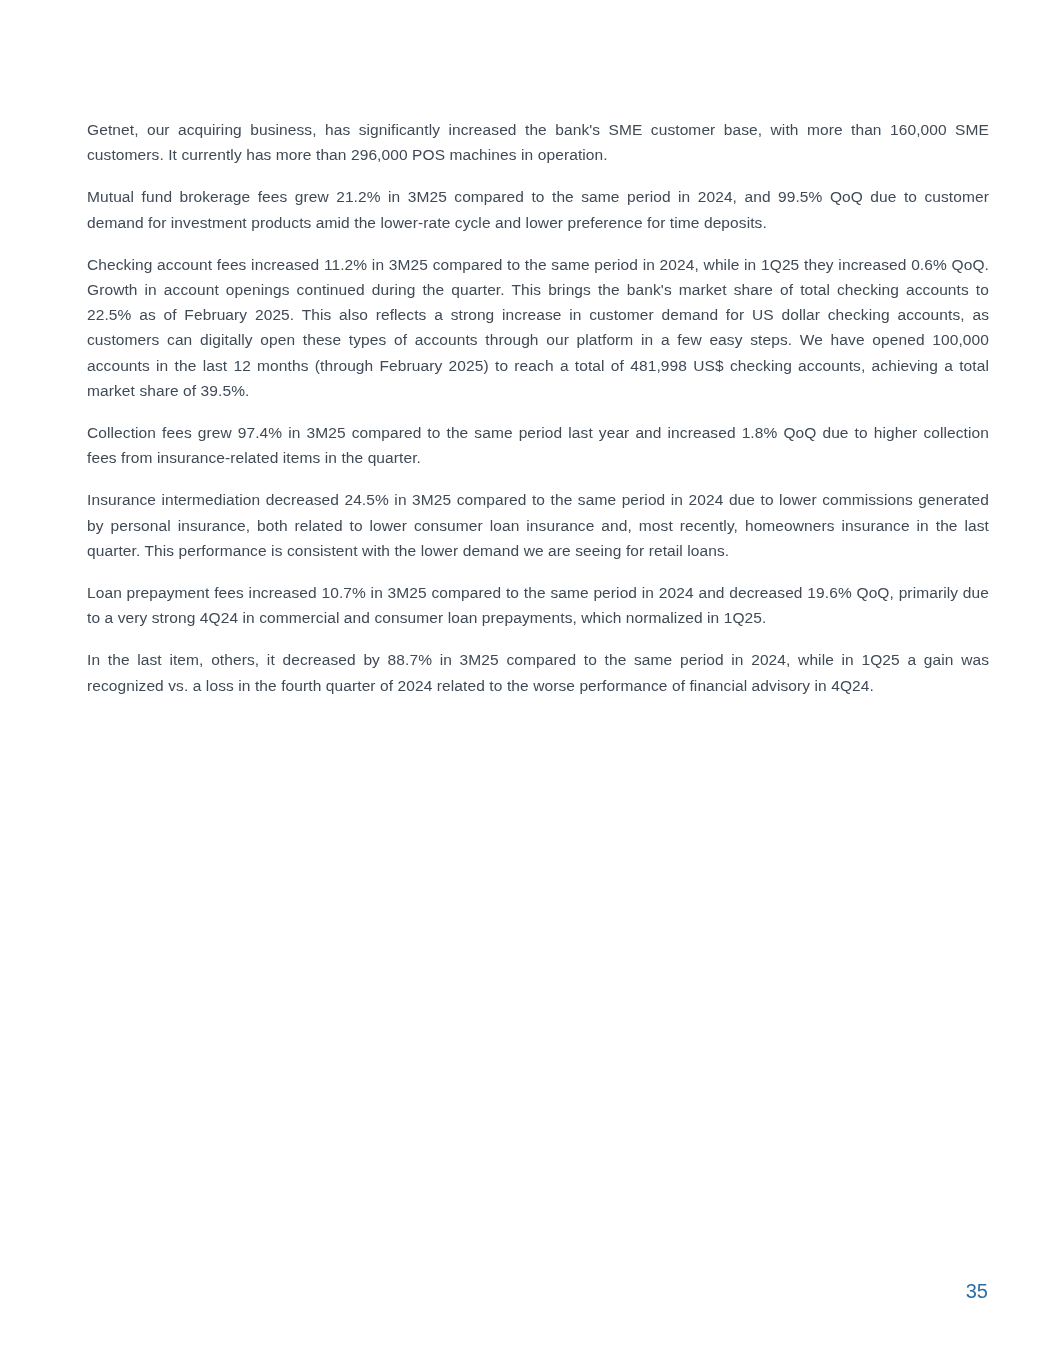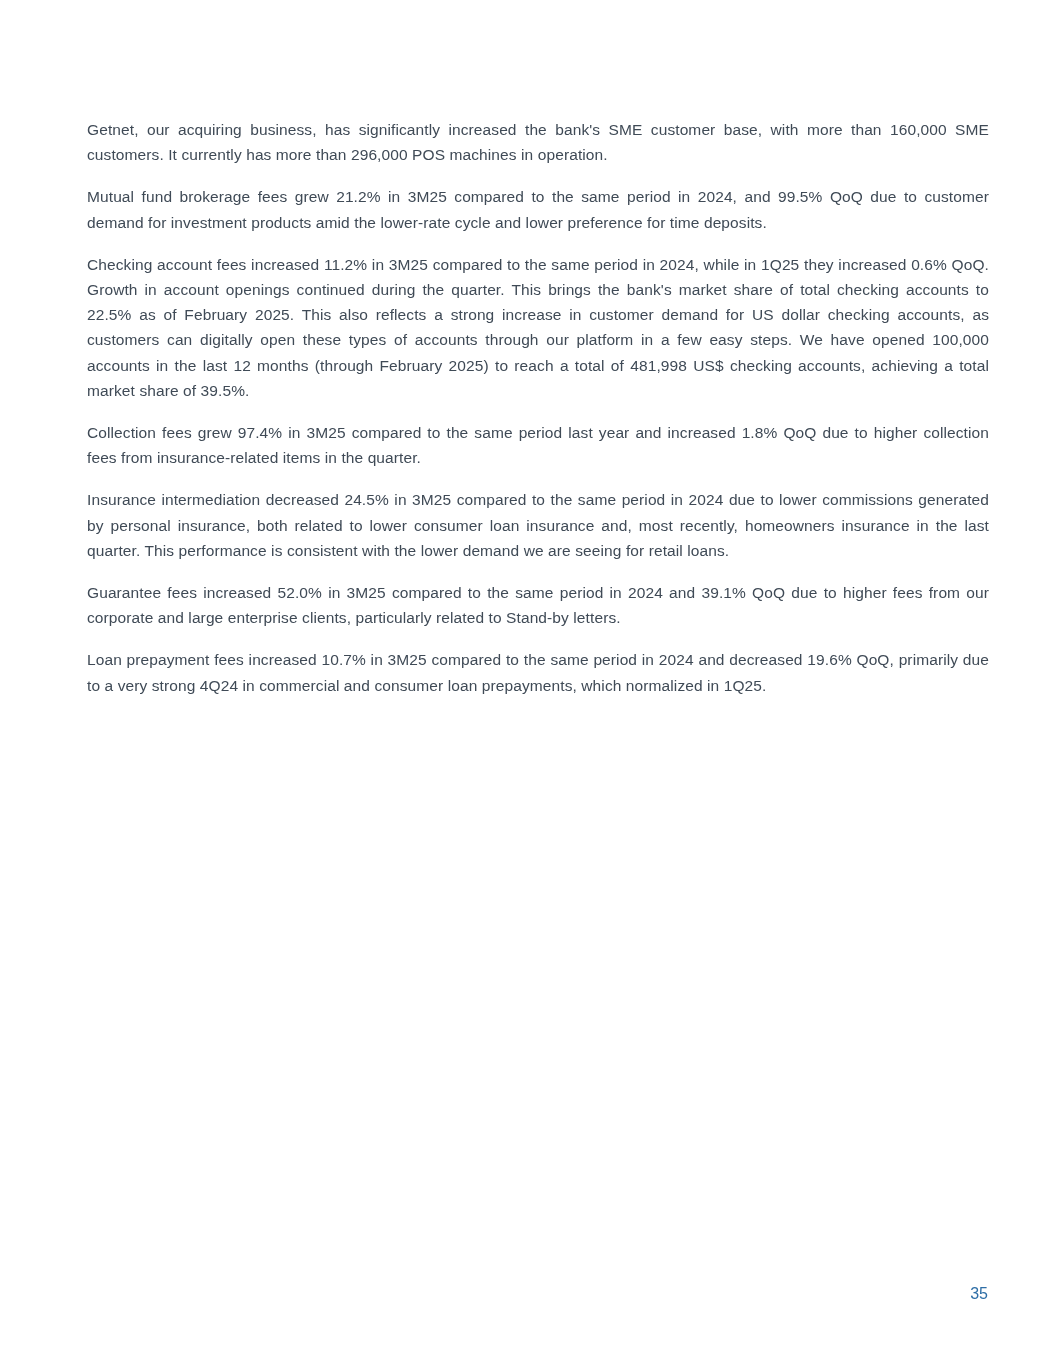--- a/index.html
+++ b/index.html
@@ -34,35 +34,35 @@
     font-size: 15.5px;
     line-height: 25.2px;
     text-align: justify;
     letter-spacing: 0.1px;
     color: #3f4a56;
   }
   .page-number {
     position: absolute;
     right: 67px;
     bottom: 62px;
-    font-size: 16px;
+    font-size: 20px;
     color: #2e6ea6;
     font-weight: 400;
   }
 </style>
 </head>
 <body>
 
 <div class="page">
 
   <div class="content">
     <p>Getnet, our acquiring business, has significantly increased the bank's SME customer base, with more than 160,000 SME customers. It currently has more than 296,000 POS machines in operation.</p>
     <p>Mutual fund brokerage fees grew 21.2% in 3M25 compared to the same period in 2024, and 99.5% QoQ due to customer demand for investment products amid the lower-rate cycle and lower preference for time deposits.</p>
     <p>Checking account fees increased 11.2% in 3M25 compared to the same period in 2024, while in 1Q25 they increased 0.6% QoQ. Growth in account openings continued during the quarter. This brings the bank's market share of total checking accounts to 22.5% as of February 2025. This also reflects a strong increase in customer demand for US dollar checking accounts, as customers can digitally open these types of accounts through our platform in a few easy steps. We have opened 100,000 accounts in the last 12 months (through February 2025) to reach a total of 481,998 US$ checking accounts, achieving a total market share of 39.5%.</p>
     <p>Collection fees grew 97.4% in 3M25 compared to the same period last year and increased 1.8% QoQ due to higher collection fees from insurance-related items in the quarter.</p>
     <p>Insurance intermediation decreased 24.5% in 3M25 compared to the same period in 2024 due to lower commissions generated by personal insurance, both related to lower consumer loan insurance and, most recently, homeowners insurance in the last quarter. This performance is consistent with the lower demand we are seeing for retail loans.</p>
-    <p>Guarantee fees increased 52.0% in 3M25 compared to the same period in 2024 and 39.1% QoQ due to higher fees from our corporate and large enterprise clients, particularly related to Stand-by letters.</p>
     <p>Loan prepayment fees increased 10.7% in 3M25 compared to the same period in 2024 and decreased 19.6% QoQ, primarily due to a very strong 4Q24 in commercial and consumer loan prepayments, which normalized in 1Q25.</p>
+    <p>In the last item, others, it decreased by 88.7% in 3M25 compared to the same period in 2024, while in 1Q25 a gain was recognized vs. a loss in the fourth quarter of 2024 related to the worse performance of financial advisory in 4Q24.</p>
   </div>
 
   <div class="page-number">35</div>
 
 </div>
 
 </body></html>

